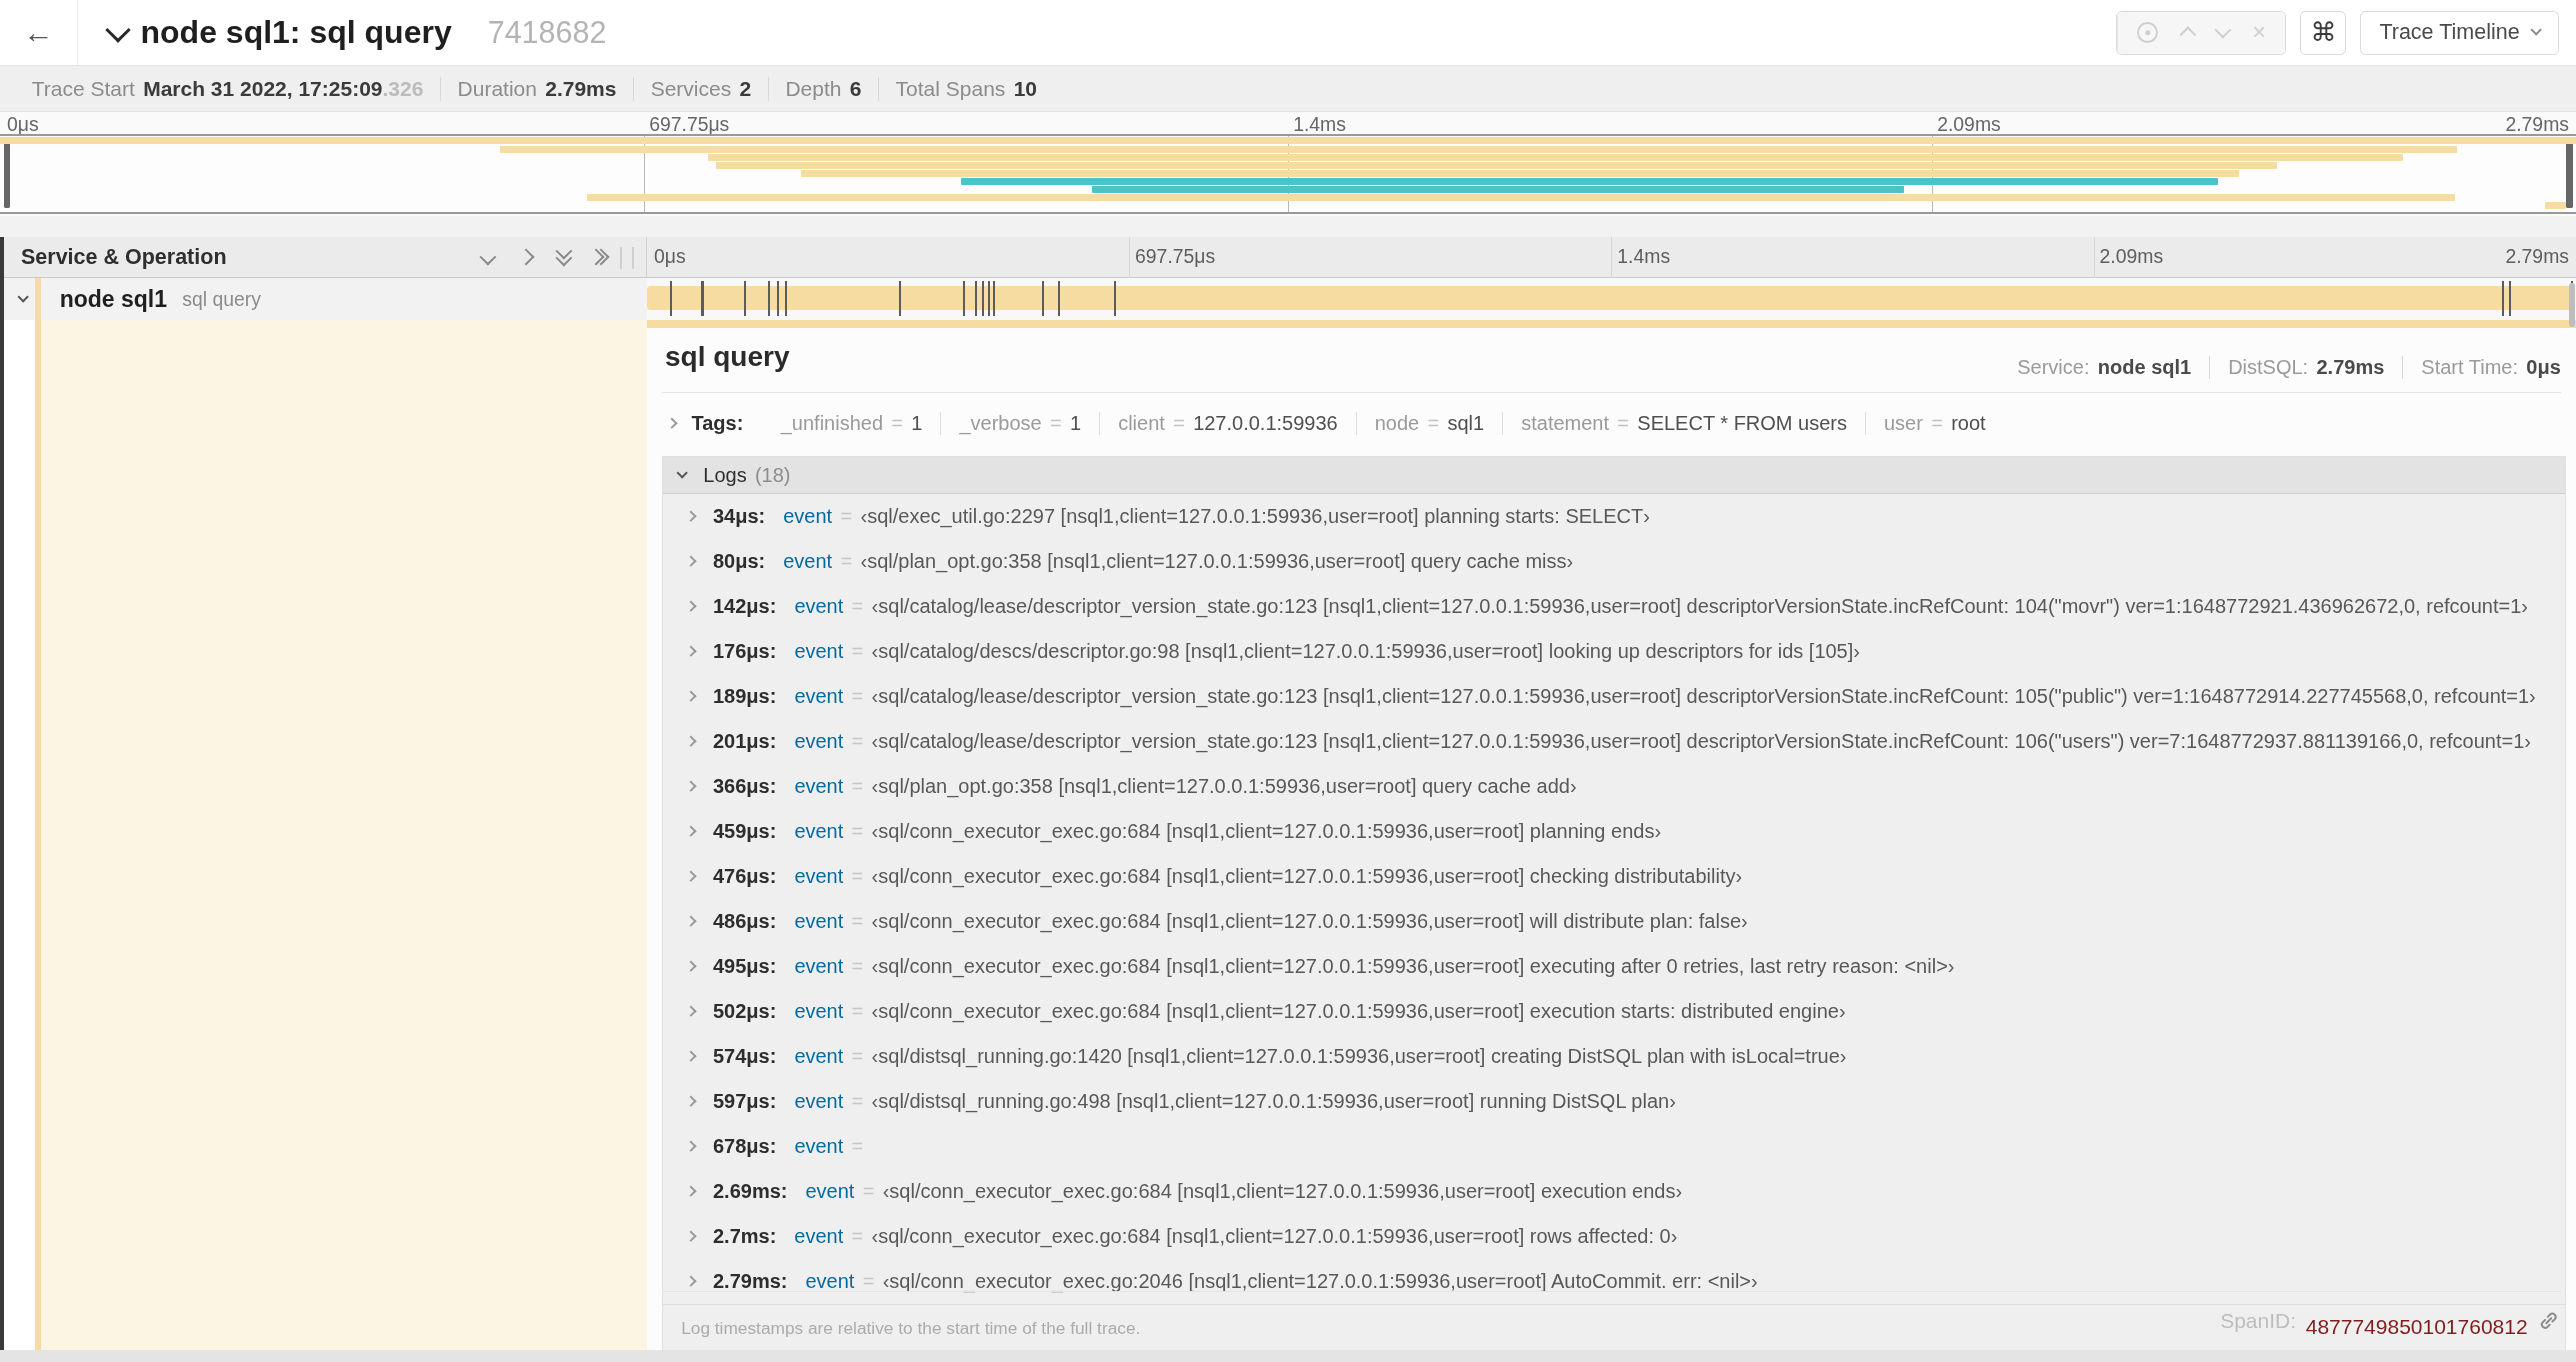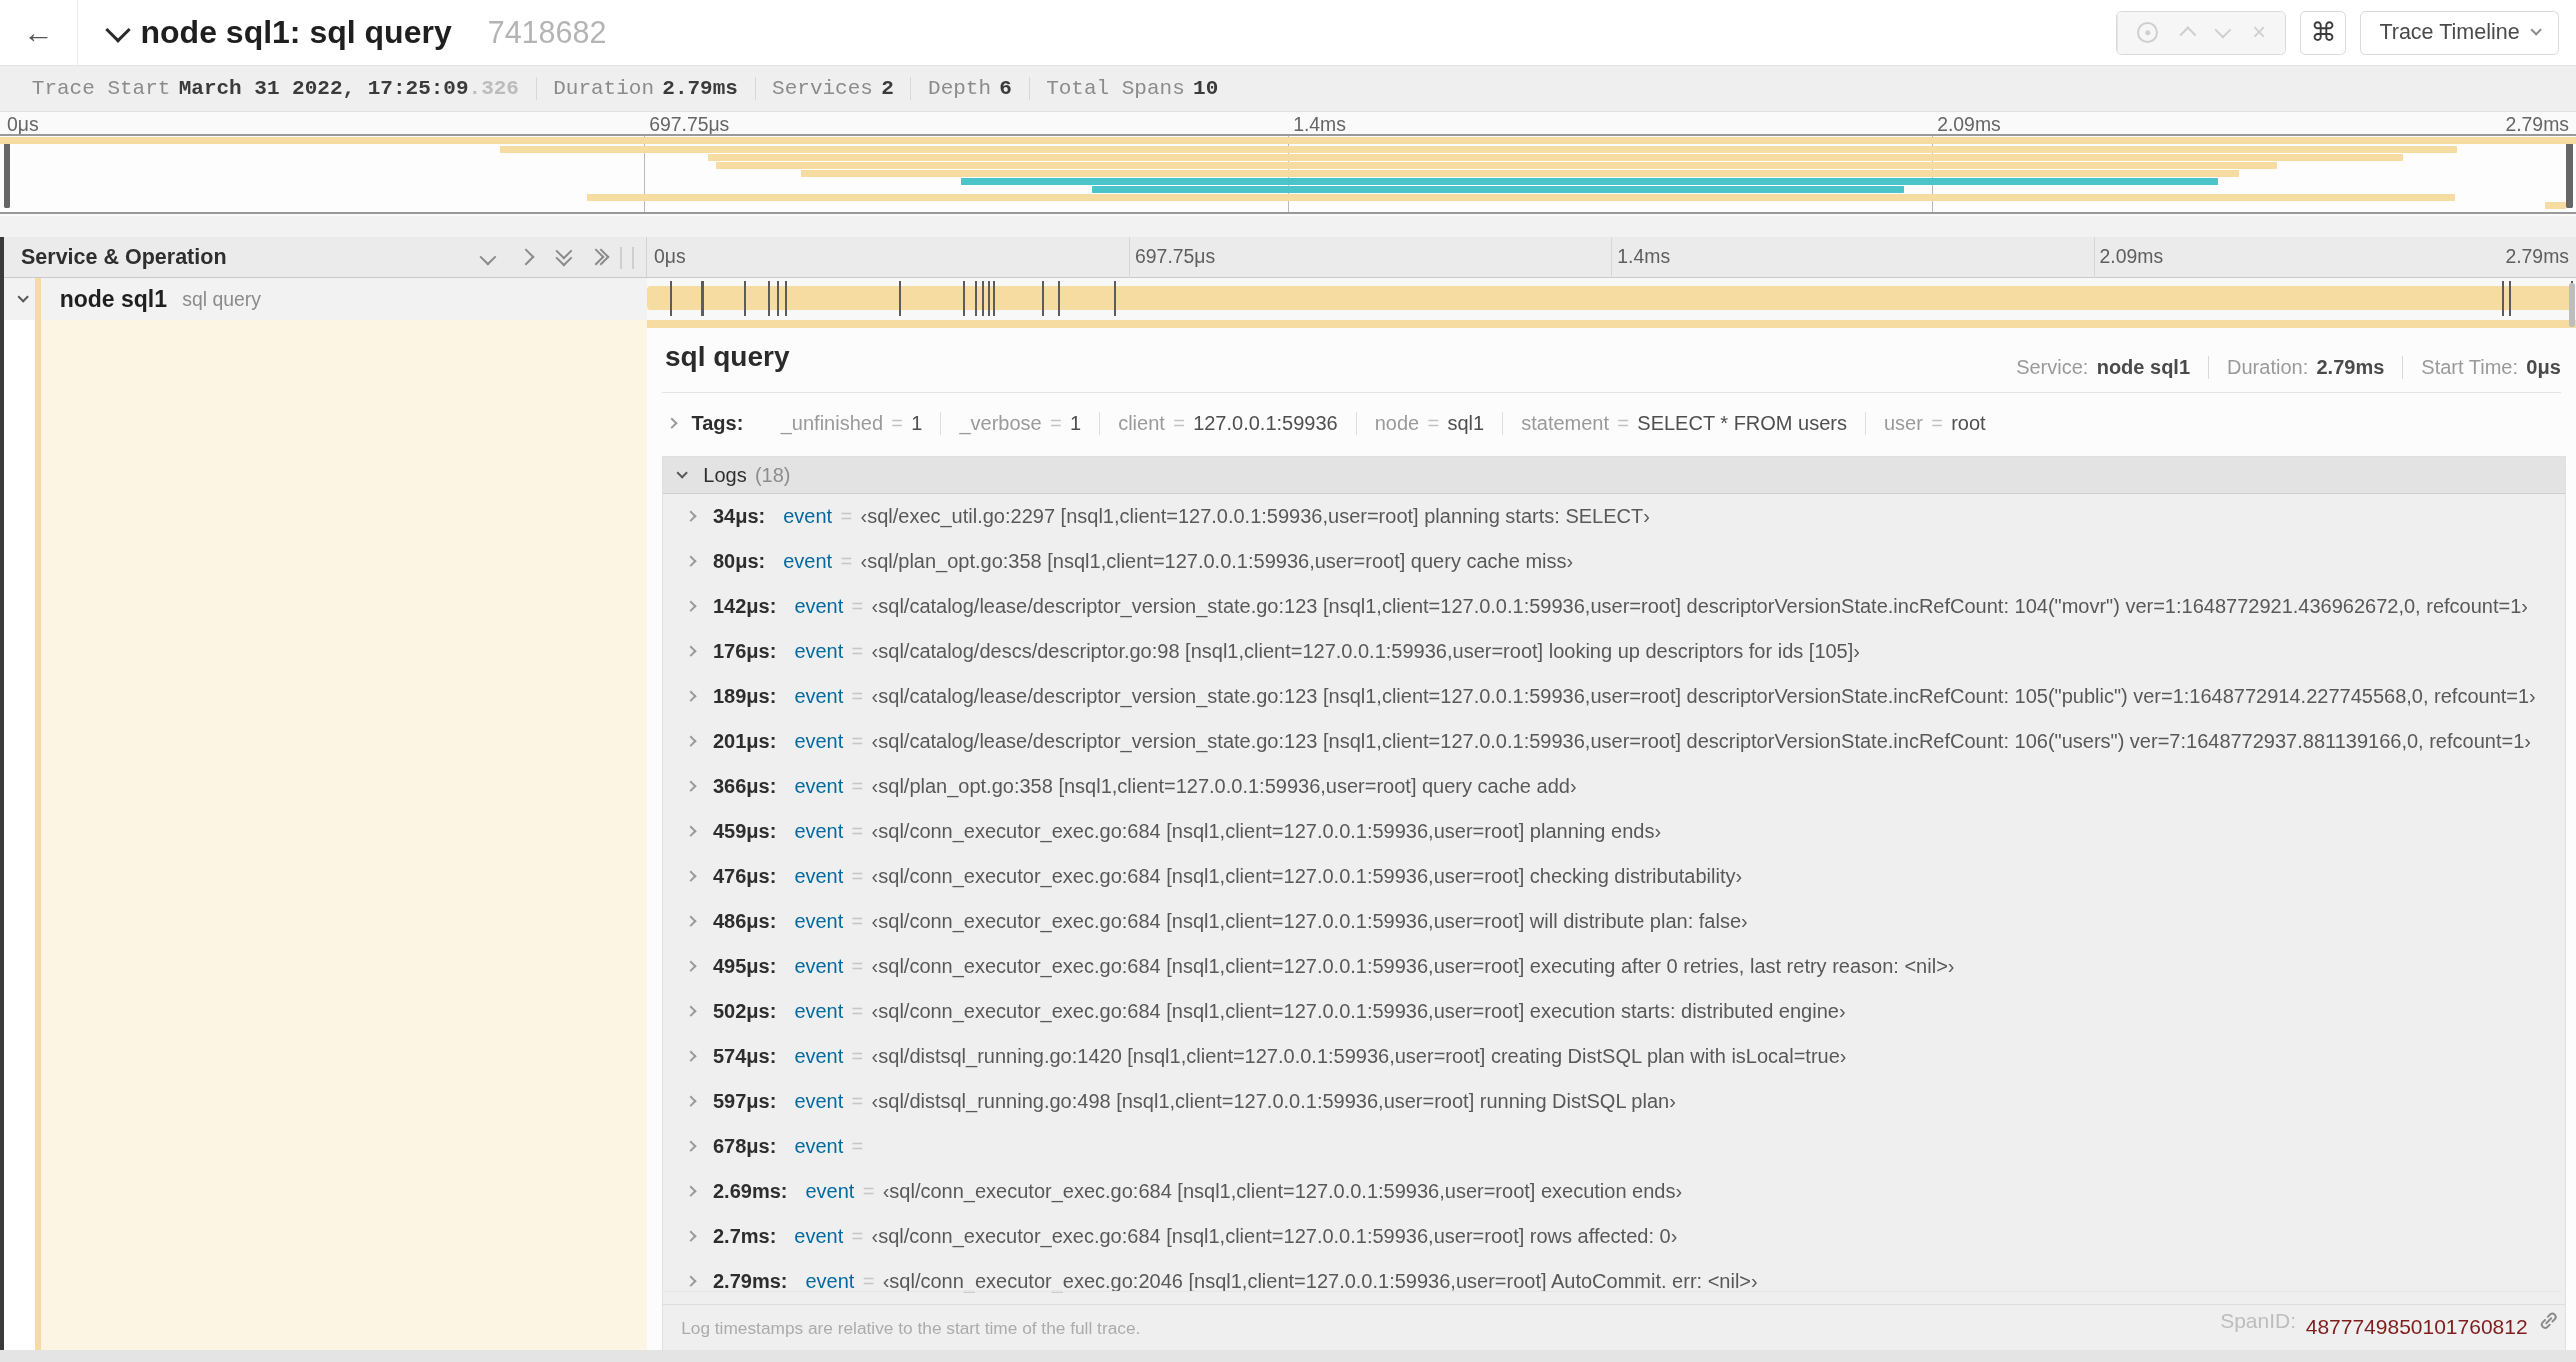--- a/index.html
+++ b/index.html
@@ -43,21 +43,21 @@
   .x-ico { font-size:23.5px; line-height:1; }
   .kbd-btn { height:44px; min-width:46px; border:1.4px solid #d9d9d9; border-radius:5.5px; background:#fff;
              display:flex; align-items:center; justify-content:center; font-size:26px; color:#3a3a3a; }
   .view-btn { height:44px; border:1.4px solid #d9d9d9; border-radius:5.5px; background:#fff;
               display:flex; align-items:center; gap:12.5px; padding:0 18px; font-size:21.5px; color:#4a4a4a; }
   .view-btn .chev { color:#8a8a8a; margin-top:-4.2px; }
 
   
   .infobar { position:absolute; left:0; top:66px; width:100%; height:46px; background:#efefef;
              border-bottom:1.4px solid #e0e0e0; display:flex; align-items:center; padding-left:15.2px; font-size:21px; }
-  .sum-item { display:flex; align-items:center; padding:0 16.6px; border-right:1.4px solid #d8d8d8; gap:8.3px;font-family:Liberation Mono, monospace; }
+  .sum-item { display:flex; align-items:center; padding:0 16.6px; border-right:1.4px solid #d8d8d8; gap:8.3px; }
   .sum-item:last-child { border-right:none; }
   .sum-label { color:#8b8b8b; }
   .sum-value { color:#3b3b3b; font-weight:bold; }
   .sum-muted { color:#bcbcbc; font-weight:bold; }
 
   
   .minimap { position:absolute; left:0; top:112px; width:100%; height:104px; background:#fafafa; }
   .mm-labels { position:relative; height:22px; font-size:19.4px; color:#666; }
   .mm-labels .tick { position:absolute; top:1.4px; white-space:nowrap; }
   .mm-canvas { position:absolute; left:0; top:22px; width:100%; height:80px; background:#fdfdfd;
@@ -298,21 +298,21 @@
 
   <div class="detail-panel">
     <div class="dp-head">
       <span class="dp-title">sql query</span>
       <span class="dp-meta">
         <span class="meta-item">
           <span class="meta-label">Service:</span>
           <span class="meta-value">node sql1</span>
         </span>
         <span class="meta-item">
-          <span class="meta-label">Duration:</span>
+          <span class="meta-label">DistSQL:</span>
           <span class="meta-value">2.79ms</span>
         </span>
         <span class="meta-item">
           <span class="meta-label">Start Time:</span>
           <span class="meta-value">0μs</span>
         </span>
       </span>
     </div>
     <div class="dp-divider"></div>
 

